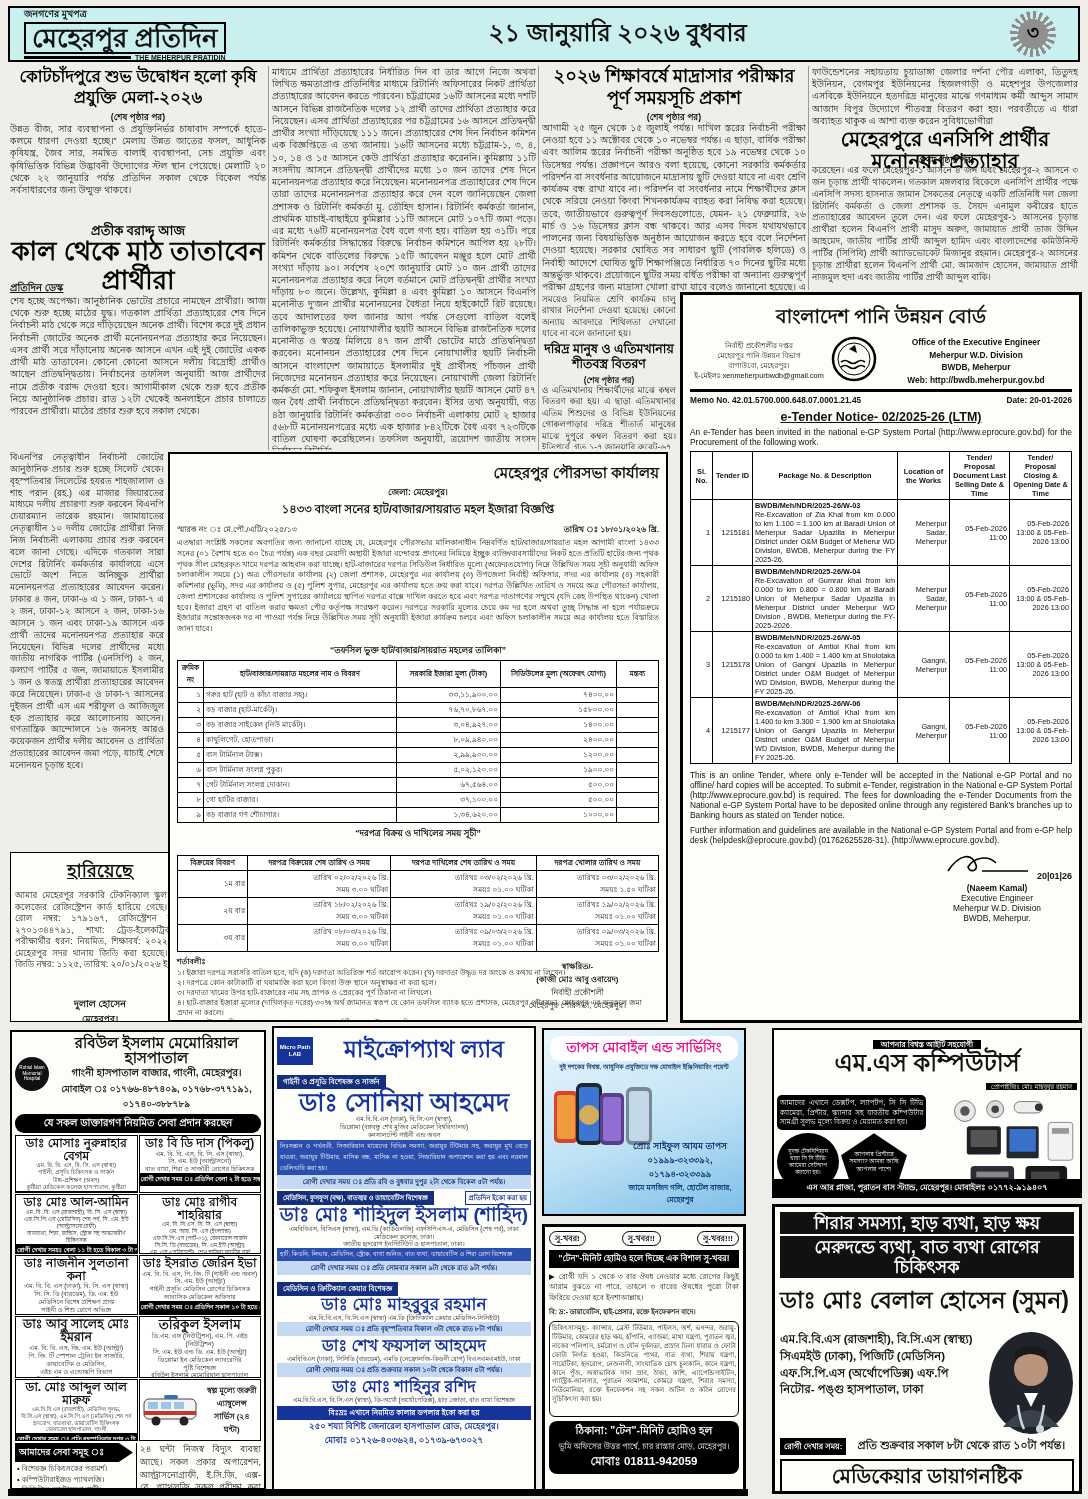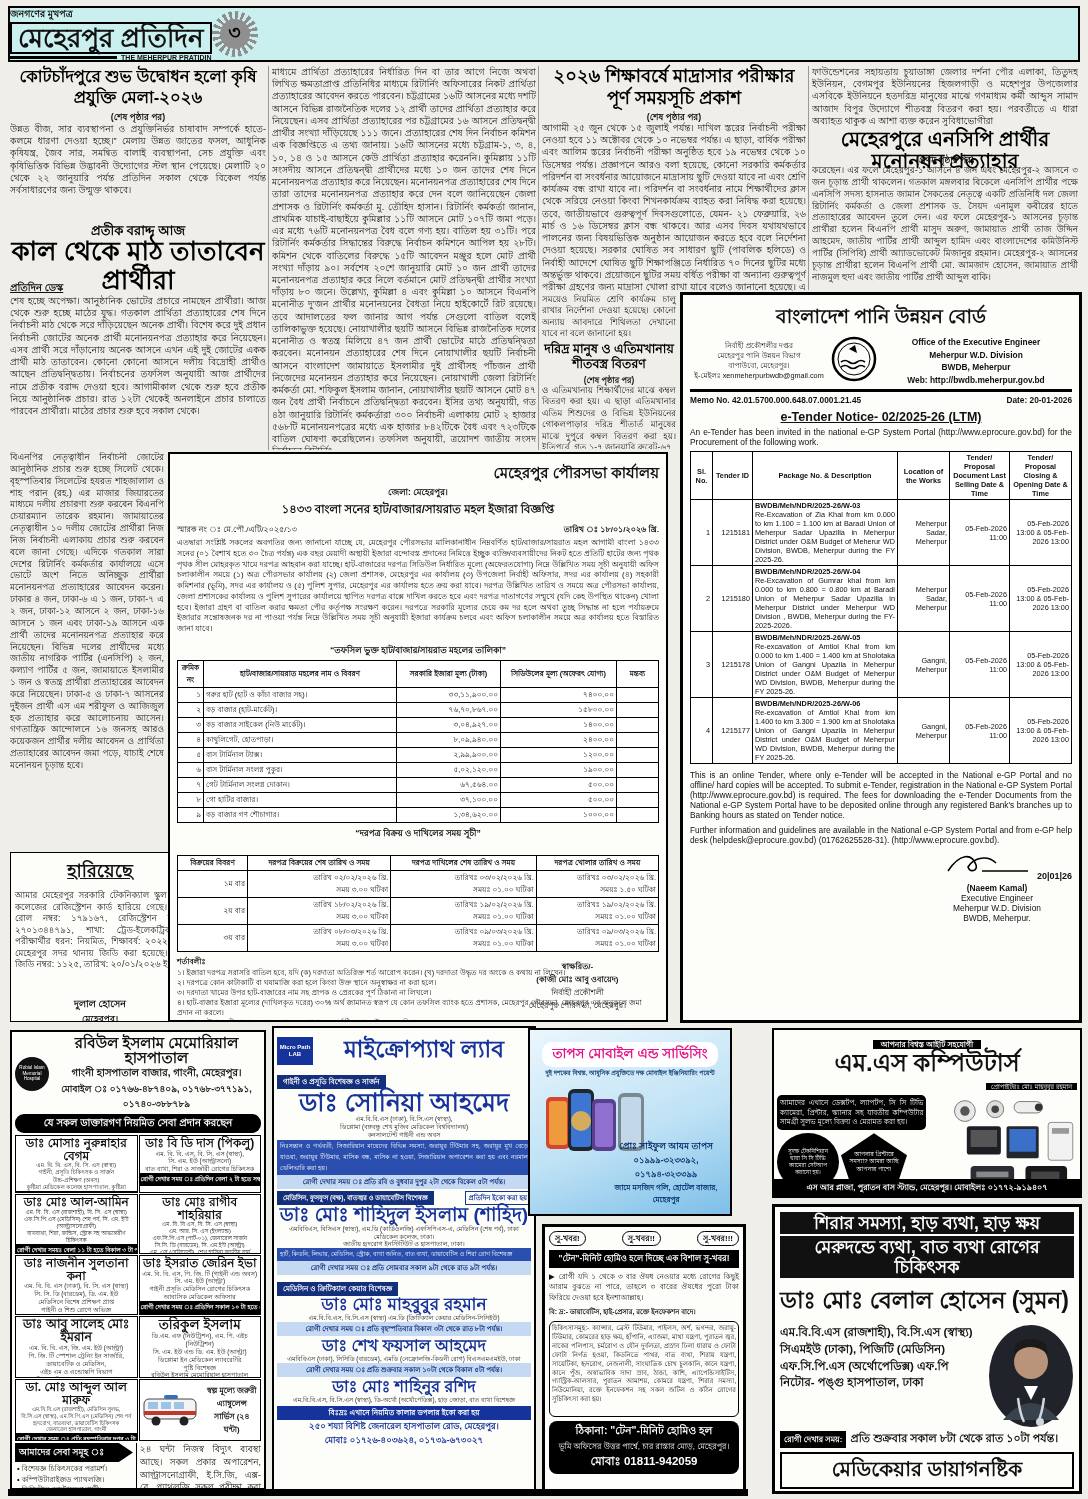--- a/index.html
+++ b/index.html
@@ -27,28 +27,29 @@
 .blkpill{background:#000;color:#fff;border-radius:9px;text-align:center;font-weight:bold}
 .doccell{border:1px solid #000;overflow:hidden;background:#fff}
 .doccell .nm{font-weight:bold;font-size:12px;text-align:center;line-height:1.05;padding-top:1px}
 ul.svc{list-style:none;font-size:7.4px;line-height:1.45;padding:2px 0 0 2px}
 ul.svc li::before{content:"• ";font-weight:bold}
 </style>
 </head>
 <body>
 
 <div class="masthead">
-  <div style="">
+  <div style="margin-left:14px">
     <div style="font-size:9.5px;font-weight:bold">জনগণের মুখপত্র</div>
     <div class="brandbox">মেহেরপুর প্রতিদিন</div>
     <div style="display:flex;align-items:center;gap:4px">
       <div style="height:3px;background:#000;flex:1"></div>
       <div style="font-size:7px;font-weight:bold">THE MEHERPUR PRATIDIN</div>
     </div>
   </div>
+  <div style="flex:1;text-align:center;font-size:24px;font-weight:bold">২১ জানুয়ারি ২০২৬ বুধবার</div>
   <div style="margin-right:22px;width:46px;height:46px;border-radius:50%;background:repeating-conic-gradient(#8d8d8d 0 9deg,#c9f0ee 9deg 18deg);display:flex;align-items:center;justify-content:center">
     <div style="width:30px;height:30px;border-radius:50%;background:#8f8f8f;display:flex;align-items:center;justify-content:center;font-size:19px;font-weight:bold;color:#000">৩</div>
   </div>
 </div>
 
 <div class="vline" style="left:268px;top:66px;height:384px"></div>
 <div class="vline" style="left:538px;top:66px;height:384px"></div>
 <div class="vline" style="left:808px;top:66px;height:224px"></div>
 
 <div class="abs hl" style="left:10px;top:66px;width:256px;font-size:16.5px;line-height:1.25">কোটচাঁদপুরে শুভ উদ্বোধন হলো কৃষি প্রযুক্তি মেলা-২০২৬</div>
@@ -460,21 +461,21 @@
   <div class="docname" style="font-size:16px;margin-top:2px">ডাঃ শেখ ফয়সাল আহমেদ</div>
   <div class="degline">এমবিবিএস (ঢাকা), সিসিডি (বারডেম), এমডি (নেফ্রোলজি-কিডনী রোগ) বিএসএমএমইউ, ঢাকা</div>
   <div class="bluetime">রোগী দেখার সময় ঃ প্রতি শুক্রবার সকাল ১০টা থেকে বিকাল ৫টা পর্যন্ত।</div>
   <div class="docname" style="font-size:16px;margin-top:2px">ডাঃ মোঃ শাহিনুর রশিদ</div>
   <div class="degline">এম.বি.বি.এস, বি.সি.এস (স্বাস্থ্য), ডি-অর্থো (অর্থোপেডিক্স), হাড় জোড়া, বাত ব্যথা বিশেষজ্ঞ</div>
   <div style="background:#16339b;color:#fff;font-size:7.4px;font-weight:bold;text-align:center;padding:1px;margin-top:3px">বিঃদ্রঃ এখানে নিয়মিত কালার ডপলার ইকো করা হয়</div>
   <div style="font-size:8.6px;font-weight:bold;text-align:center;color:#16339b">২৫০ শয্যা বিশিষ্ট জেনারেল হাসপাতাল রোড, মেহেরপুর।</div>
   <div style="font-size:8.6px;font-weight:bold;text-align:center;color:#16339b">মোবাঃ ০১৭২৬-৪০৩৬২৪, ০১৭৩৯-৬৭৩০২৭</div>
 </div>
 
-<div class="box" style="left:528px;top:1028px;width:204px;height:188px;border-width:2px;background:linear-gradient(160deg,#eaf6fd 0%,#bfe2f5 55%,#7dbfe8 100%);padding:12px">
+<div class="box" style="left:542px;top:1028px;width:204px;height:188px;border-width:2px;background:linear-gradient(160deg,#eaf6fd 0%,#bfe2f5 55%,#7dbfe8 100%);padding:6px">
   <div style="background:#fff;border-radius:10px;text-align:center;font-size:13.5px;font-weight:bold;color:#e8128a;padding:1px">তাপস মোবাইল এন্ড সার্ভিসিং</div>
   <div style="font-size:6.2px;text-align:center;color:#123a72;font-weight:bold;margin-top:1px">দুই দশকের বিশ্বস্ত, আধুনিক প্রযুক্তিতে দক্ষ মোবাইল ইঞ্জিনিয়ারিং পয়েন্ট</div>
   <svg width="120" height="84" viewBox="0 0 120 84" style="margin-top:2px">
     <rect x="4" y="16" width="24" height="52" rx="5" fill="#d6452f"></rect>
       <rect x="7" y="20" width="18" height="44" rx="3" fill="#f09a3e"></rect>
     <rect x="26" y="8" width="26" height="62" rx="6" fill="#20262e"></rect>
       <rect x="29" y="12" width="20" height="54" rx="3" fill="#3c76d2"></rect>
     <rect x="50" y="18" width="24" height="52" rx="5" fill="#5a3f8f"></rect>
       <rect x="53" y="22" width="18" height="44" rx="3" fill="#8f6fd0"></rect>
     <rect x="76" y="12" width="26" height="58" rx="6" fill="#7a8894"></rect>
@@ -536,36 +537,36 @@
         <rect x="90" y="78" width="30" height="8" fill="#444"></rect>
     </svg>
   </div>
   <div style="position:absolute;left:0;right:0;bottom:0;background:#000;color:#fff;font-size:8px;font-weight:bold;text-align:center;padding:2px">এস আর প্লাজা, পুরাতন বাস স্ট্যান্ড, মেহেরপুর। মোবাইলঃ ০১৭৭২-৯১৯৪০৭</div>
 </div>
 
 <div class="box" style="left:772px;top:1204px;width:310px;height:290px;border-width:3px;padding:5px">
   <div style="font-size:17.5px;font-weight:bold;text-align:center;line-height:1.15;background:#111;color:#fff;padding:1px">শিরার সমস্যা, হাড় ব্যথা, হাড় ক্ষয়</div>
   <div style="font-size:17.5px;font-weight:bold;text-align:center;line-height:1.15;background:#111;color:#fff;padding:1px;margin-top:2px">মেরুদন্ডে ব্যথা, বাত ব্যথা রোগের চিকিৎসক</div>
   <div style="font-size:23px;font-weight:bold;text-align:left;margin-top:4px">ডাঃ মোঃ বেলাল হোসেন (সুমন)</div>
-  <div style="display:flex;gap:5px;margin-top:3px">
+  <div style="display:flex;gap:5px;margin-top:10px">
     <div class="pre" style="flex:1;font-size:11.5px;font-weight:bold;line-height:1.45">এম.বি.বি.এস (রাজশাহী), বি.সি.এস (স্বাস্থ্য)
 সিএমইউ (ঢাকা), পিজিটি (মেডিসিন)
 এফ.সি.পি.এস (অর্থোপেডিক্স) এফ.পি
 নিটোর- পঙ্গু হাসপাতাল, ঢাকা</div>
     <svg width="86" height="104" viewBox="0 0 86 104">
       <ellipse cx="43" cy="52" rx="42" ry="51" fill="#20232a"></ellipse>
       <circle cx="43" cy="38" r="17" fill="#b9937a"></circle>
       <path d="M26 30 q17 -14 34 0 l-2 -10 q-15 -10 -30 0 z" fill="#1a1a1a"></path>
       <path d="M15 96 q28 -34 56 0 z" fill="#39414d"></path>
       <path d="M36 62 h14 l-7 14 z" fill="#fff"></path>
       <path d="M30 74 q2 16 6 24 M56 74 q-2 16 -6 24" stroke="#cfd6de" stroke-width="2.5" fill="none"></path>
       <circle cx="52" cy="98" r="4" fill="#cfd6de"></circle>
     </svg>
   </div>
-  <div style="display:flex;align-items:center;gap:4px;margin-top:2px">
+  <div style="display:flex;align-items:center;gap:11px;margin-top:2px">
     <span style="background:#000;color:#fff;font-size:8px;font-weight:bold;padding:2px 4px">রোগী দেখার সময়:</span>
     <span style="font-size:11px;font-weight:bold">প্রতি শুক্রবার সকাল ৮টা থেকে রাত ১০টা পর্যন্ত।</span>
   </div>
   <div style="border:2px solid #000;text-align:center;font-size:20px;font-weight:bold;margin-top:3px">মেডিকেয়ার ডায়াগনষ্টিক</div>
   <div style="font-size:8.4px;font-weight:bold;text-align:center;margin-top:2px">পৌর ঈদগাহ গেট হইতে ১০০ গজ পূর্বদিকে, জেনারেল হাসপাতাল রোড, মেহেরপুর।</div>
 
 </div>
 
 <div class="abs" style="left:8px;top:1489px;width:740px;height:7px;background:#000"></div>
 

